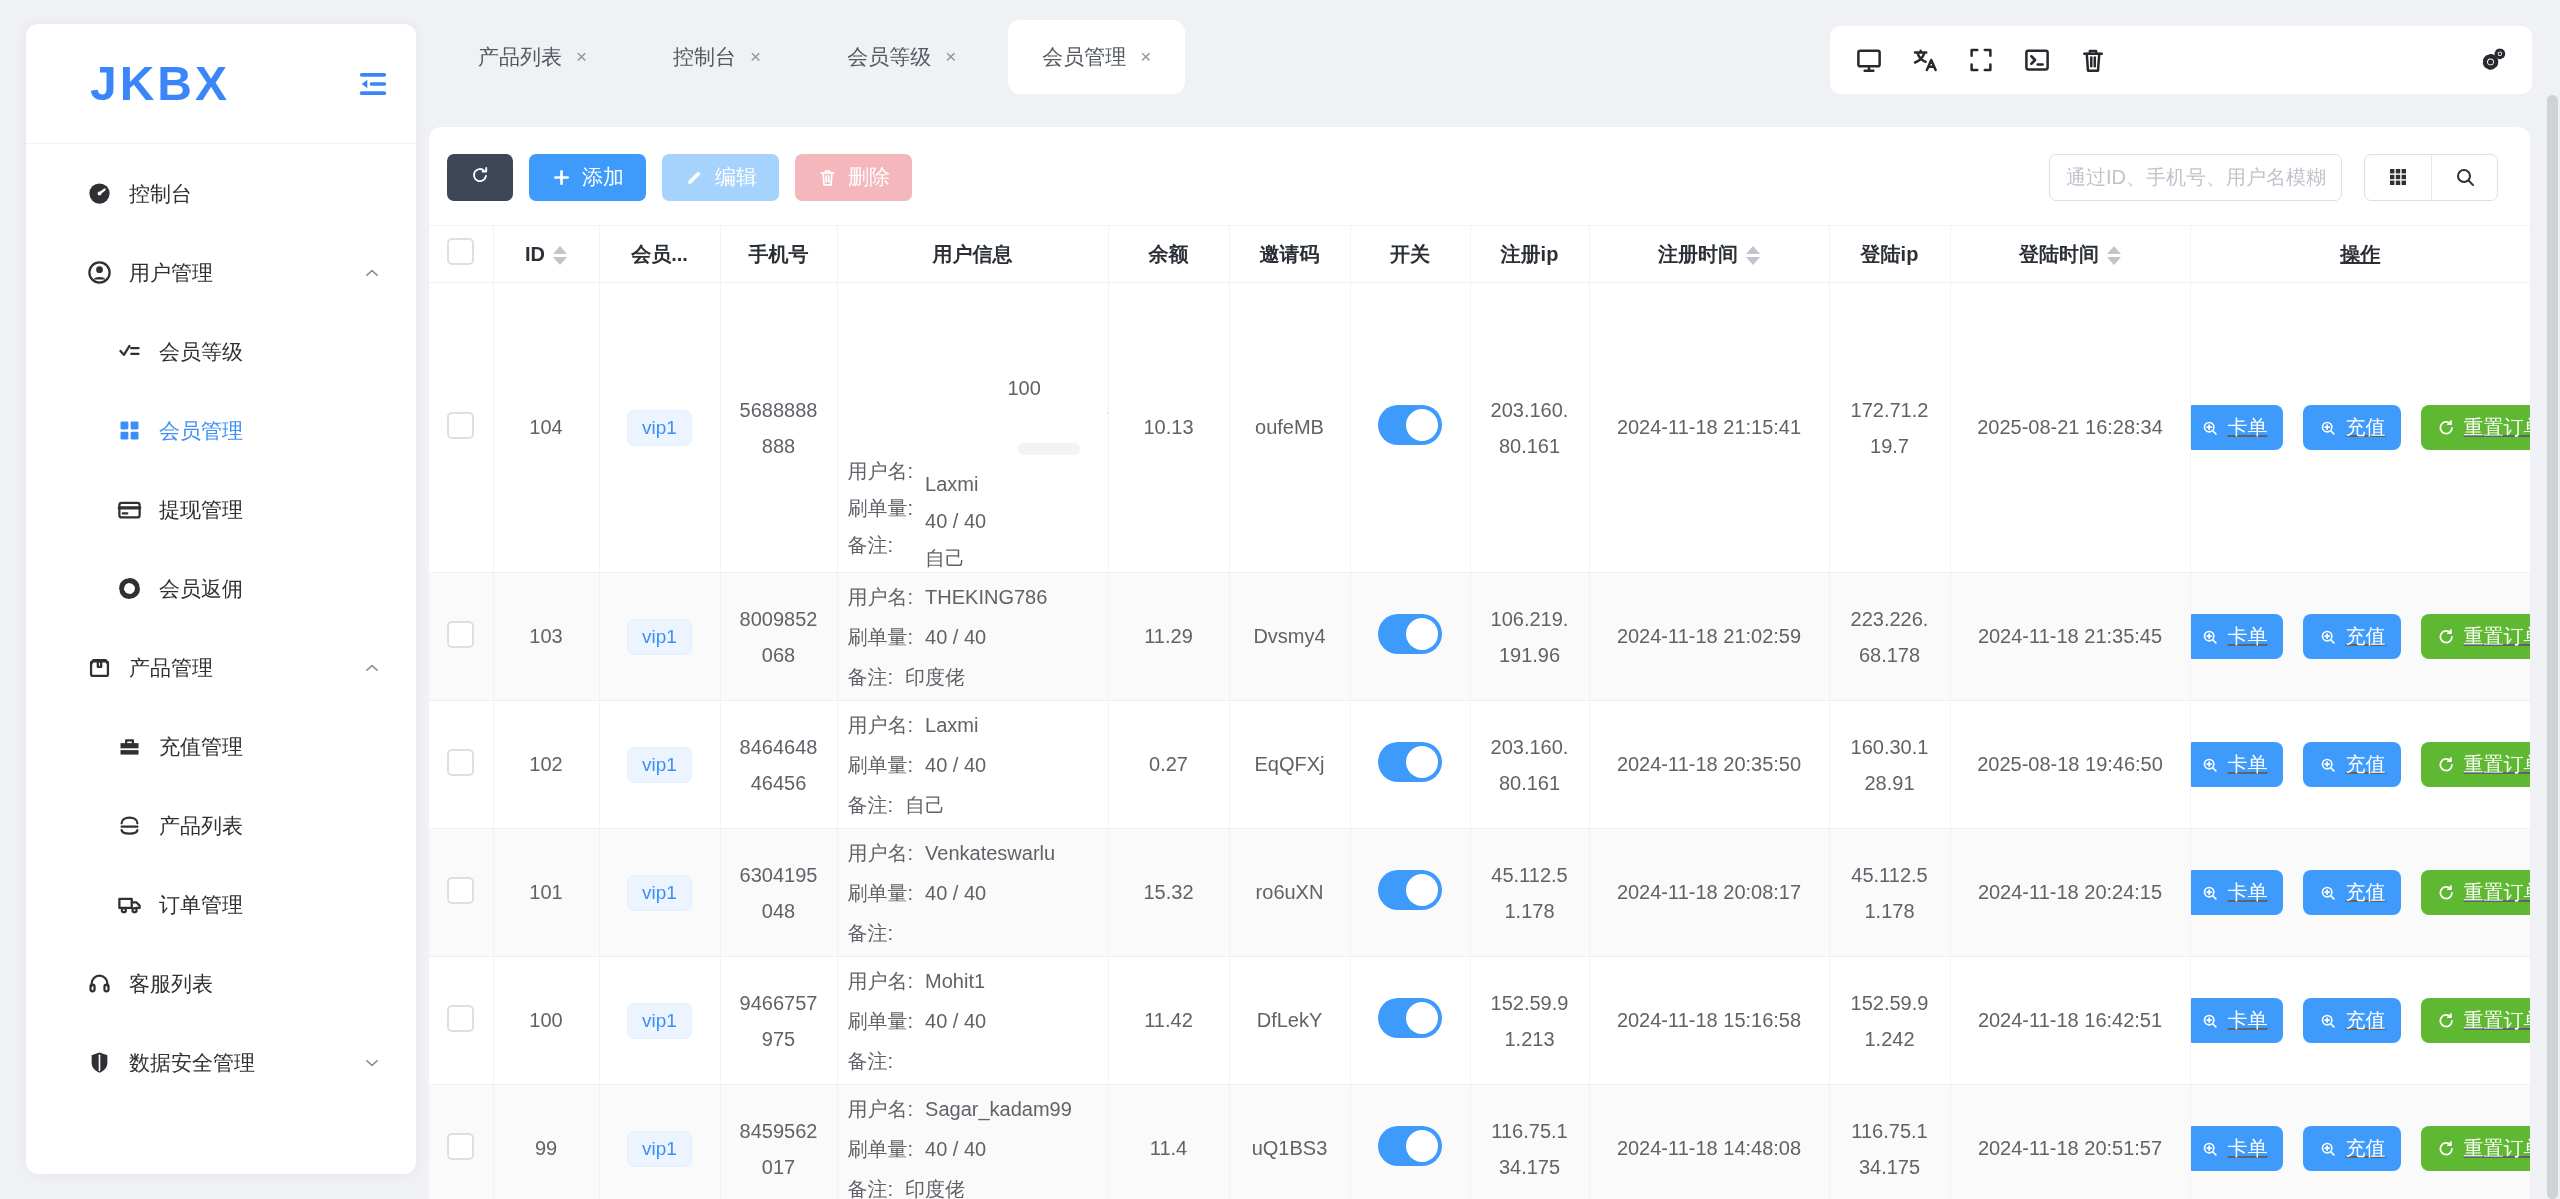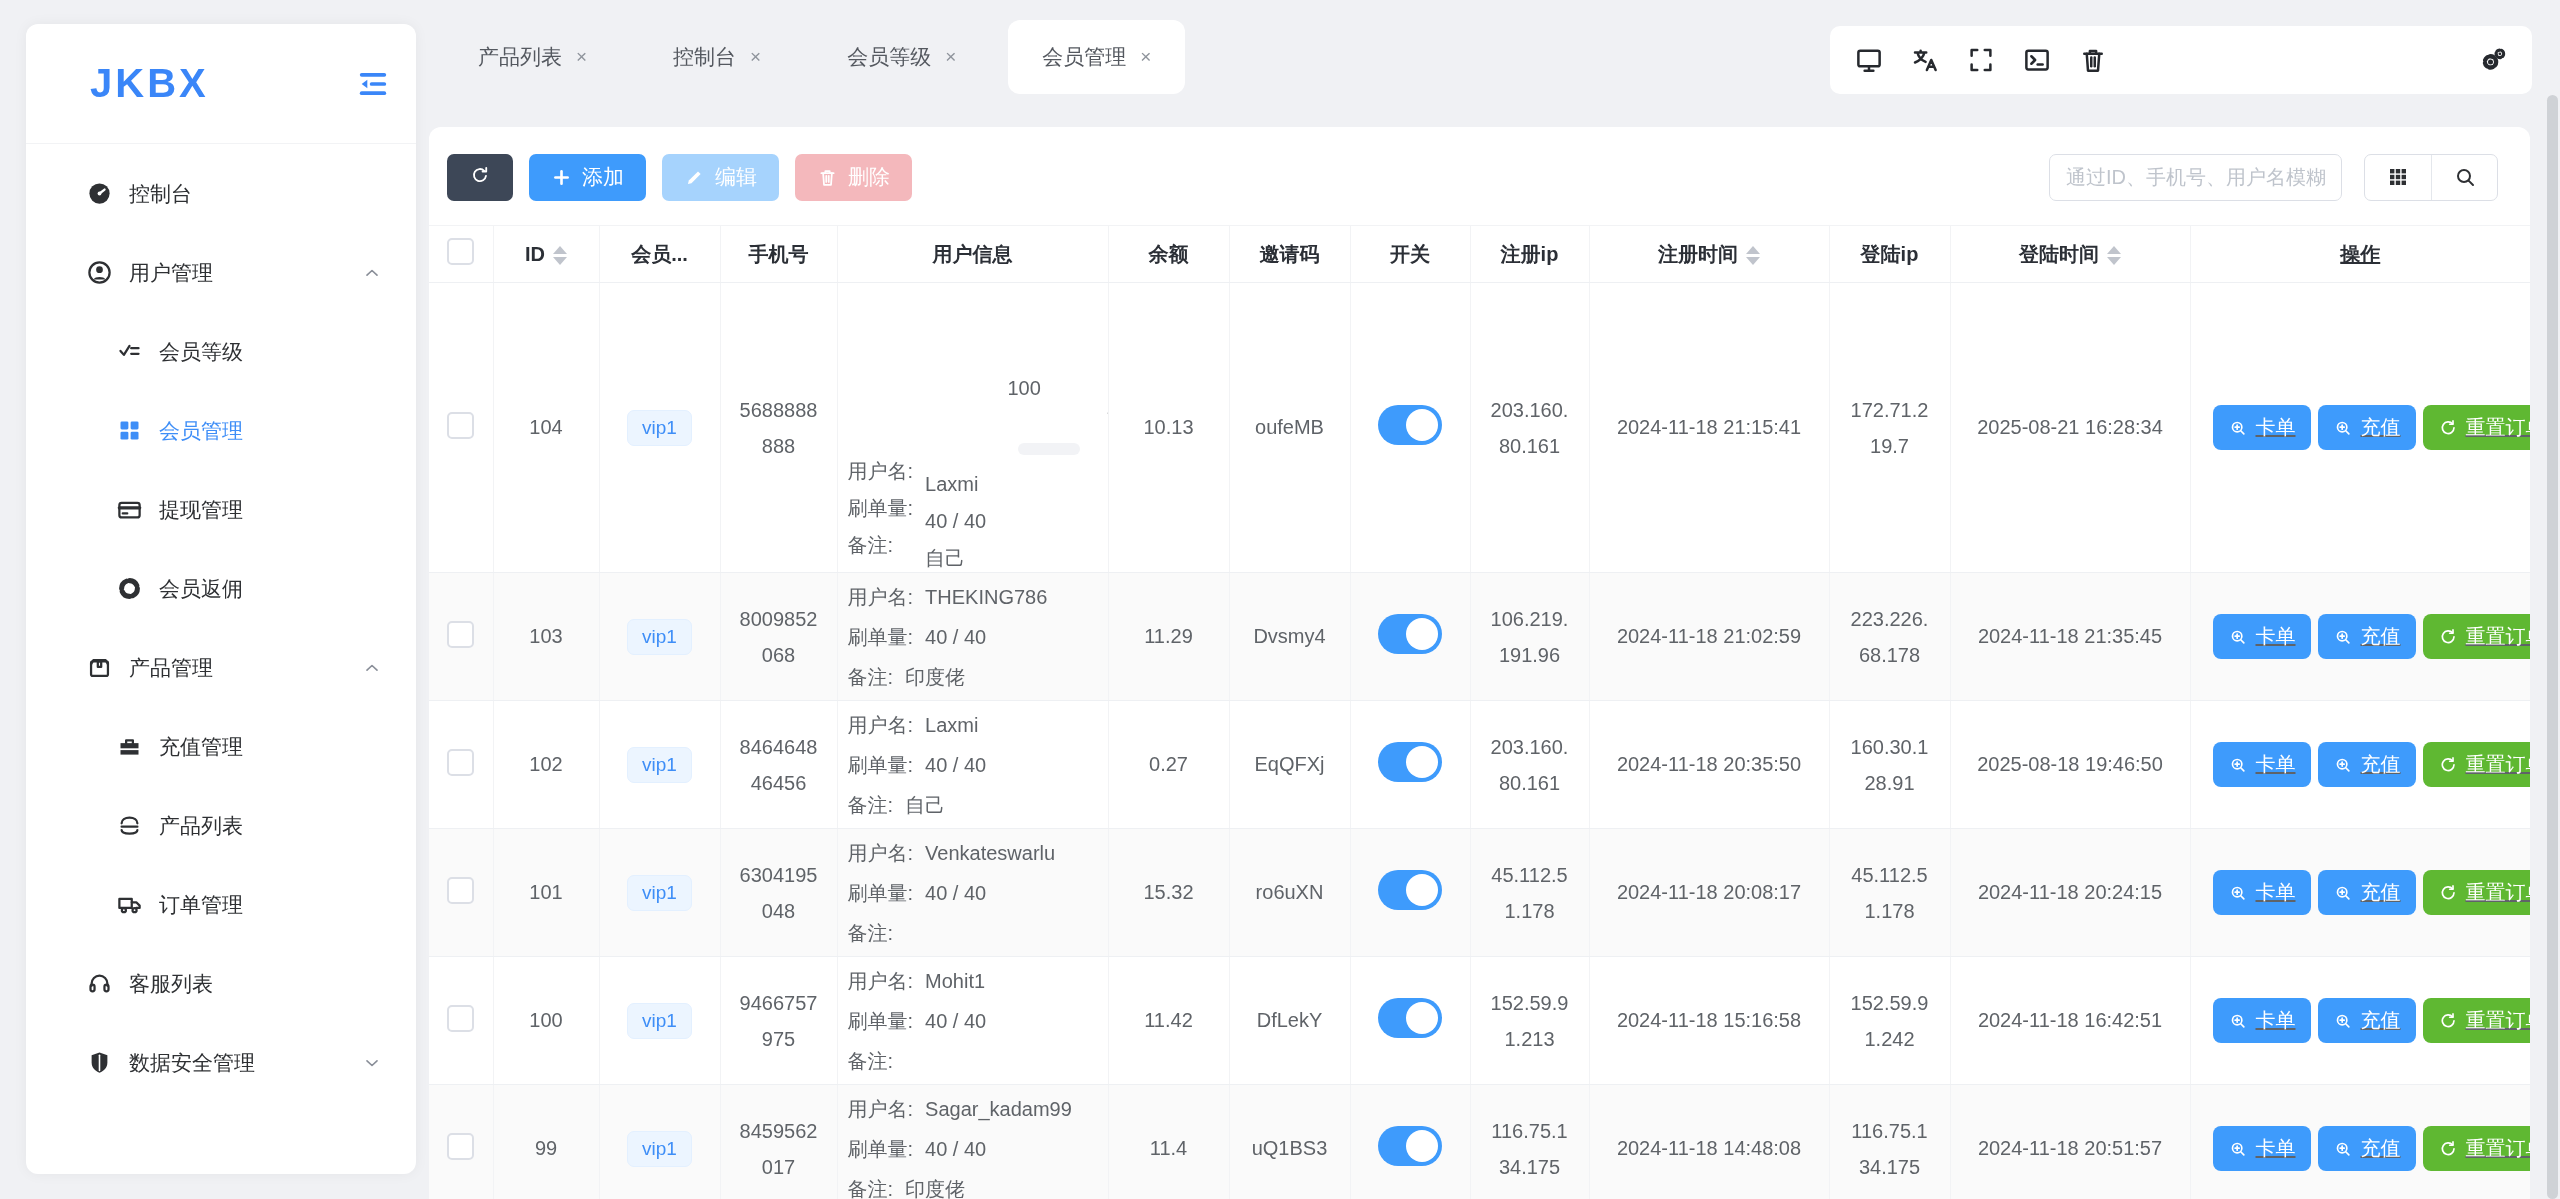--- a/index.html
+++ b/index.html
@@ -5,21 +5,21 @@
   * { margin:0; padding:0; box-sizing:border-box; }
   html,body { width:2560px; height:1199px; overflow:hidden;
     font-family:"Liberation Sans","DejaVu Sans",sans-serif;
     background:#f0f1f4; color:#2e3033; }
 
   
   .sidebar { position:absolute; left:26px; top:24px; width:390px; height:1150px;
     background:#fff; border-radius:12px; box-shadow:0 0 14px rgba(0,0,0,.05); overflow:hidden; }
   .logo-row { height:120px; display:flex; align-items:center; padding:0 26px 0 64px;
     border-bottom:1px solid #f2f3f5; }
-  .logo-text { font-size:40px; font-weight:bold; color:#3a86f8; letter-spacing:3px; }
+  .logo-text { font-size:48px; font-weight:bold; color:#3a86f8; letter-spacing:3px; }
   .collapse-btn { margin-left:auto; color:#3a86f8; cursor:pointer; display:flex; }
   .collapse-btn svg { width:34px; height:34px; }
   .side-nav { padding-top:10px; }
   .side-item { height:79px; display:flex; align-items:center; padding:0 34px 0 60px;
     font-size:21px; color:#2e3033; cursor:pointer; }
   .side-item.sub { padding-left:90px; }
   .side-item .icn { display:flex; margin-right:16px; color:#2e3033; }
   .side-item .icn svg { width:27px; height:27px; }
   .side-item.active { color:#3e8ef7; }
   .side-item.active .icn { color:#3e8ef7; }
@@ -83,21 +83,21 @@
     font-size:19px; border-radius:7px; padding:6px 14px; }
   .pre { white-space:pre-line; line-height:36px; }
   .uinfo { text-align:left; padding:0 6px 0 10px; }
   .uinfo .uline { line-height:40px; white-space:nowrap; }
   .uinfo .ulabel { color:#5f6368; }
   .uinfo .uval { margin-left:12px; }
   .toggle { width:64px; height:40px; border-radius:20px; background:#3e9bfc; display:inline-block;
     position:relative; cursor:pointer; }
   .toggle::after { content:""; position:absolute; right:4px; top:4px; width:32px; height:32px;
     border-radius:50%; background:#fff; }
-  .ops-cell { display:flex; align-items:center; gap:7px; padding-left:22px; width:340px; overflow:hidden; }
+  .ops-cell { display:flex; align-items:center; gap:20px; padding-left:22px; width:340px; overflow:hidden;justify-content:center; }
   .op-btn { height:45px; border:none; border-radius:8px; color:#fff; font-size:20px;
     display:flex; align-items:center; gap:8px; padding:0 15px; white-space:nowrap; flex:none; cursor:pointer;
     font-family:inherit; }
   .op-btn svg { width:20px; height:20px; }
   .op-blue { background:#3e9bfc; }
   .op-green { background:#5fb832; }
 
   
   .uinfo-rich { position:relative; text-align:left; height:290px; padding:0 6px 0 10px; }
   .extra-top { position:absolute; left:170px; top:94px; font-size:20px; color:#5f6368; }

